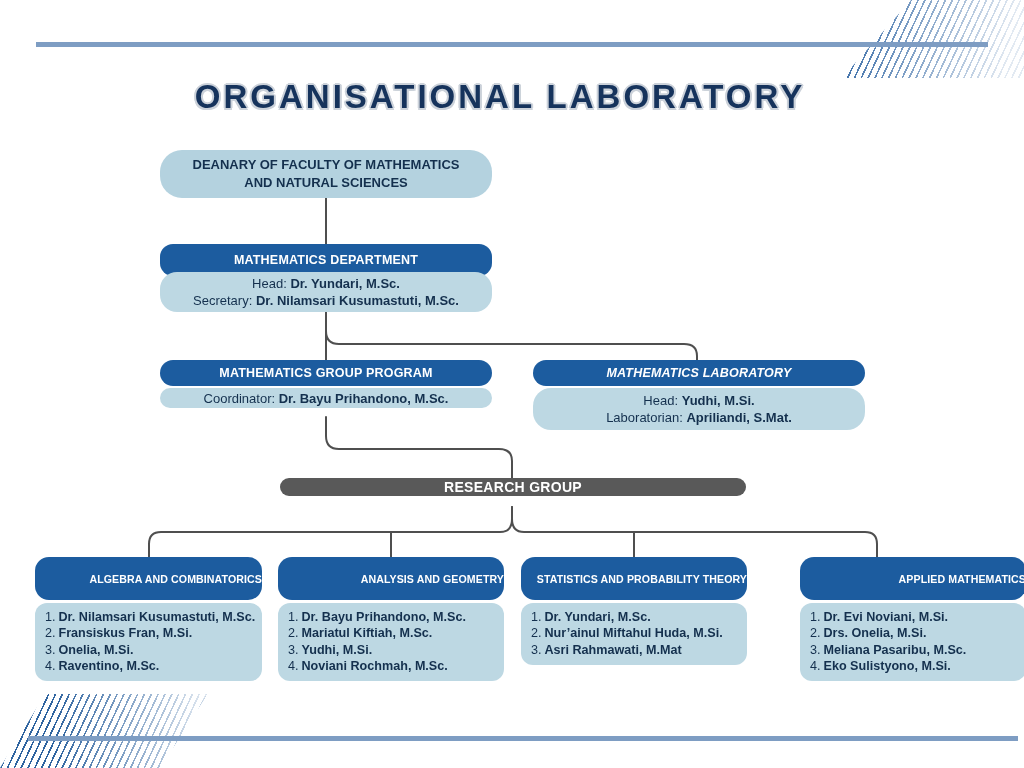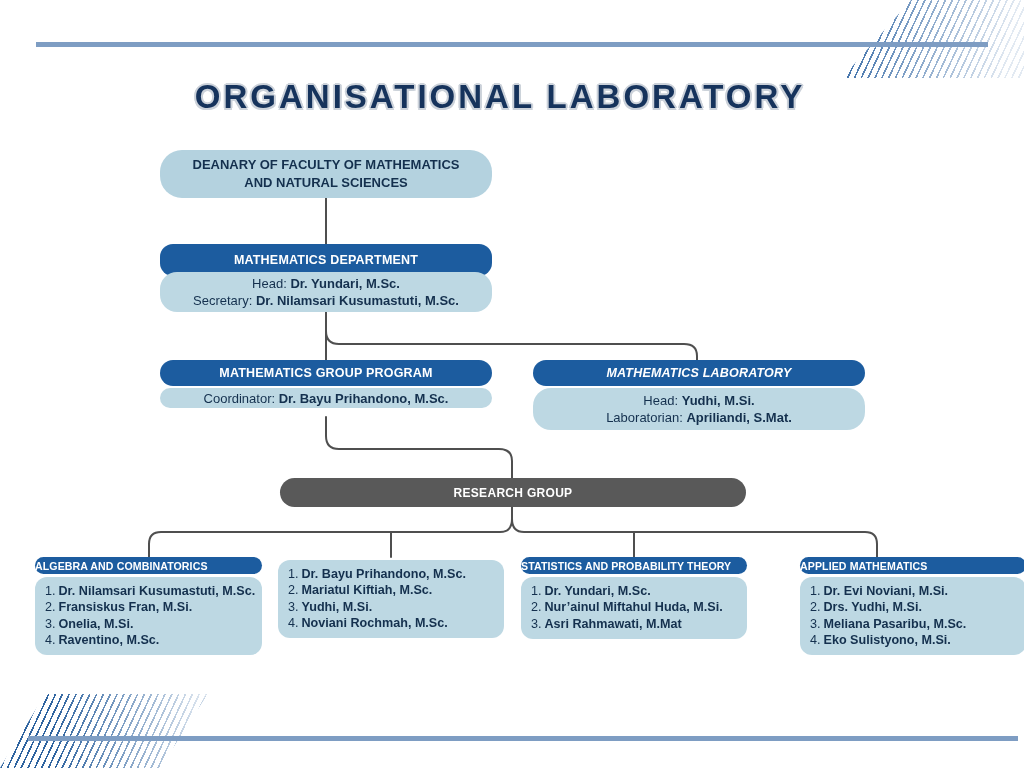--- a/index.html
+++ b/index.html
@@ -57,35 +57,35 @@
     background:#b4d2df;color:#14304e;font-weight:bold;font-size:13px;line-height:18px;
     display:flex;align-items:center;justify-content:center;text-align:center;padding:0 26px;
   }
   .dept-hdr{left:160px;top:244px;width:332px;height:32px;border-radius:13px;}
   .dept-info{left:160px;top:272px;width:332px;height:40px;border-radius:17px;}
   .study-hdr{left:160px;top:360px;width:332px;height:26px;border-radius:13px;}
   .study-info{left:160px;top:388px;width:332px;height:20px;border-radius:14px;}
   .lab-hdr{left:533px;top:360px;width:332px;height:26px;border-radius:13px;font-style:italic;}
   .lab-info{left:533px;top:388px;width:332px;height:42px;border-radius:18px;}
   .research{
-    left:280px;top:478px;width:466px;height:29px;border-radius:14.5px;
-    background:#595959;color:#ffffff;font-weight:bold;font-size:12px;letter-spacing:0.3px;
+    left:280px;top:478px;width:466px;height:18px;border-radius:14.5px;
+    background:#595959;color:#ffffff;font-weight:bold;font-size:14px;letter-spacing:0.3px;
     display:flex;align-items:center;justify-content:center;
   }
 
   
   .group{position:absolute;top:557px;}
   .g1{left:35px;width:227px;}
   .g2{left:278px;width:226px;}
   .g3{left:521px;width:226px;}
   .g4{left:800px;width:226px;}
   .ghdr{
-    height:17px;border-radius:14px;background:#1c5c9f;color:#ffffff;
+    height:43px;border-radius:14px;background:#1c5c9f;color:#ffffff;
     font-weight:bold;font-size:10.6px;letter-spacing:0.1px;
-    display:flex;align-items:center;justify-content:flex-start;text-align:center;
+    display:flex;align-items:center;justify-content:flex-end;text-align:center;
   }
   .gbody{
     margin-top:3px;background:#bdd8e3;border-radius:12px;
     padding:6px 6px 7px 10px;color:#14304e;
   }
   .member{display:flex;align-items:baseline;font-size:12.6px;line-height:16.3px;}
   .member .num{flex:none;margin-right:3px;font-weight:normal;}
   .member .name{font-weight:bold;white-space:nowrap;}
 </style>
 </head>
@@ -179,20 +179,23 @@
         </div>
 
         <div class="member">
           <span class="num">4.</span>
           <span class="name">Raventino, M.Sc.</span>
         </div>
       </div>
   </div>
 
   <div class="group g2">
+    <div class="ghdr">
+      <span>ANALYSIS AND GEOMETRY</span>
+    </div>
     <div class="gbody">
 
         <div class="member">
           <span class="num">1.</span>
           <span class="name">Dr. Bayu Prihandono, M.Sc.</span>
         </div>
 
         <div class="member">
           <span class="num">2.</span>
           <span class="name">Mariatul Kiftiah, M.Sc.</span>
@@ -239,21 +242,21 @@
     </div>
     <div class="gbody">
 
         <div class="member">
           <span class="num">1.</span>
           <span class="name">Dr. Evi Noviani, M.Si.</span>
         </div>
 
         <div class="member">
           <span class="num">2.</span>
-          <span class="name">Drs. Yudhi, M.Si.</span>
+          <span class="name">Drs. Onelia, M.Si.</span>
         </div>
 
         <div class="member">
           <span class="num">3.</span>
           <span class="name">Meliana Pasaribu, M.Sc.</span>
         </div>
 
         <div class="member">
           <span class="num">4.</span>
           <span class="name">Eko Sulistyono, M.Si.</span>

